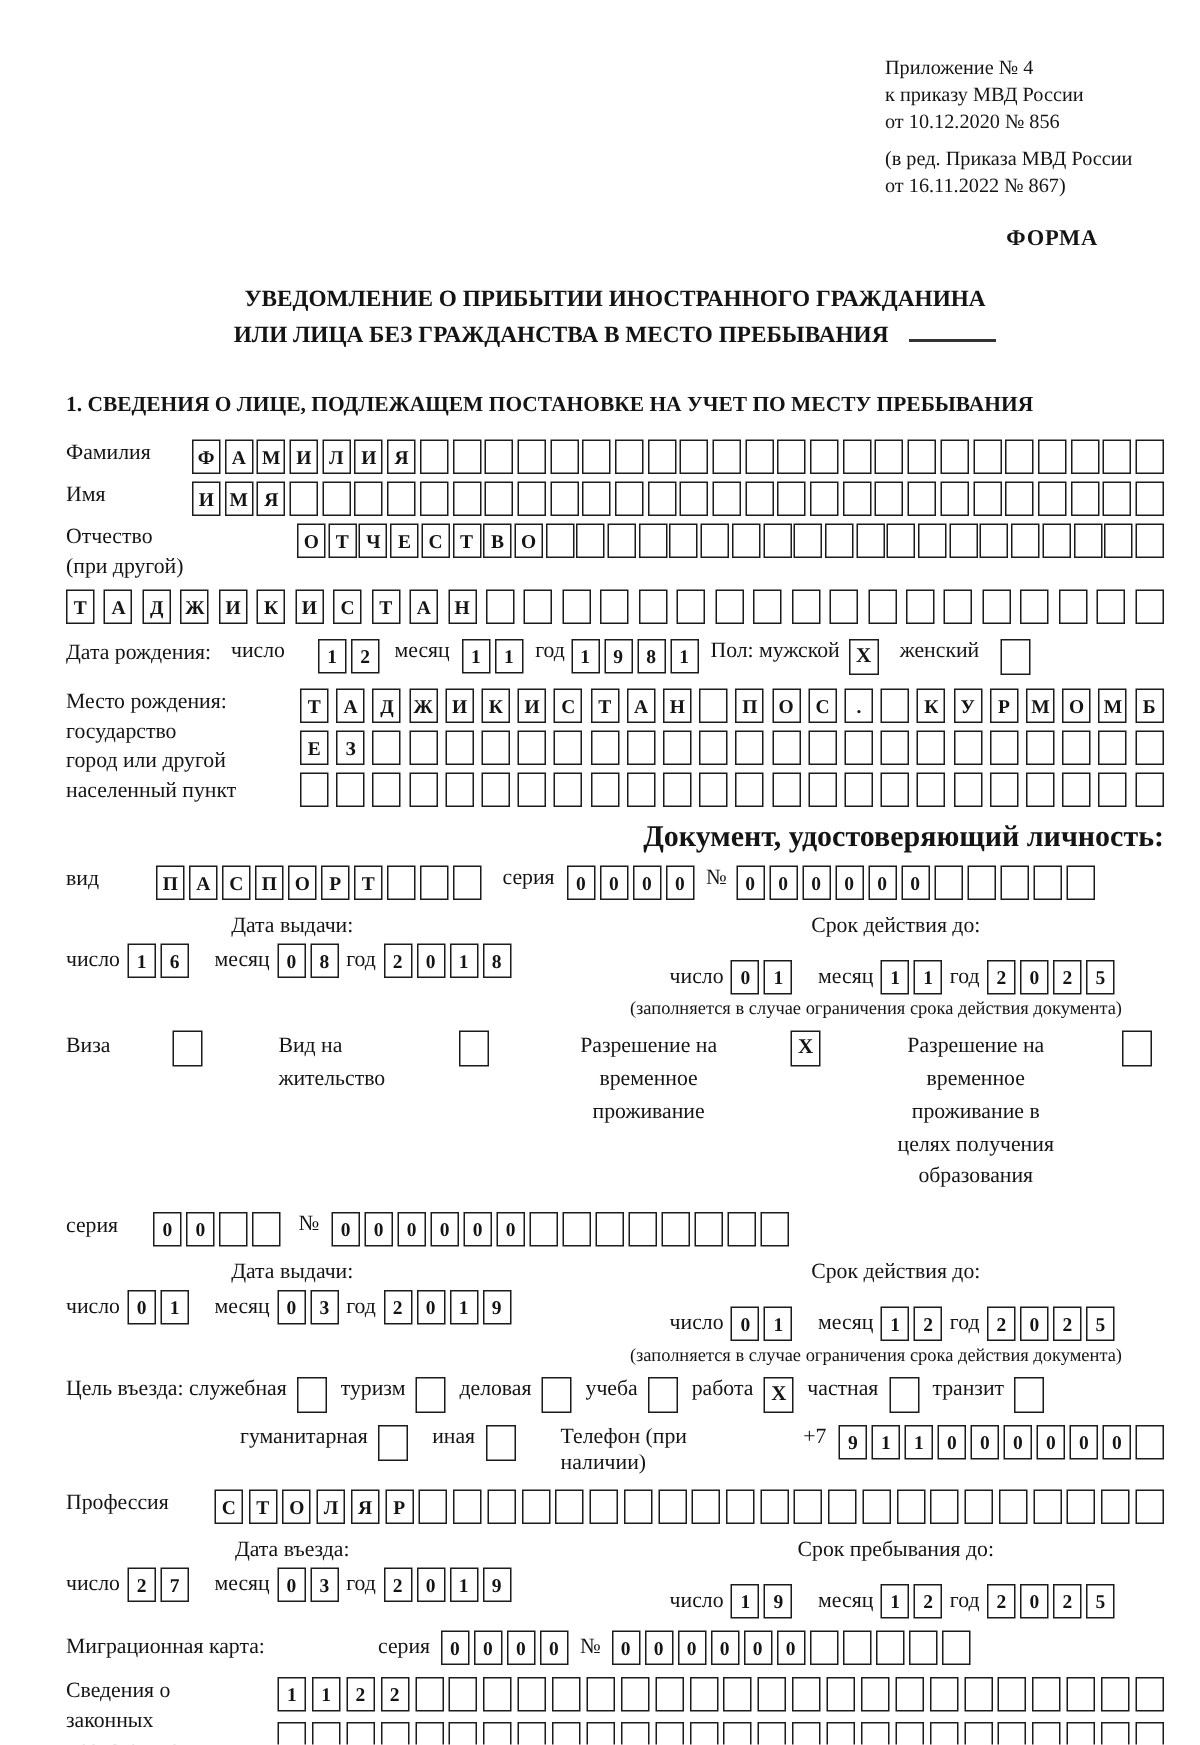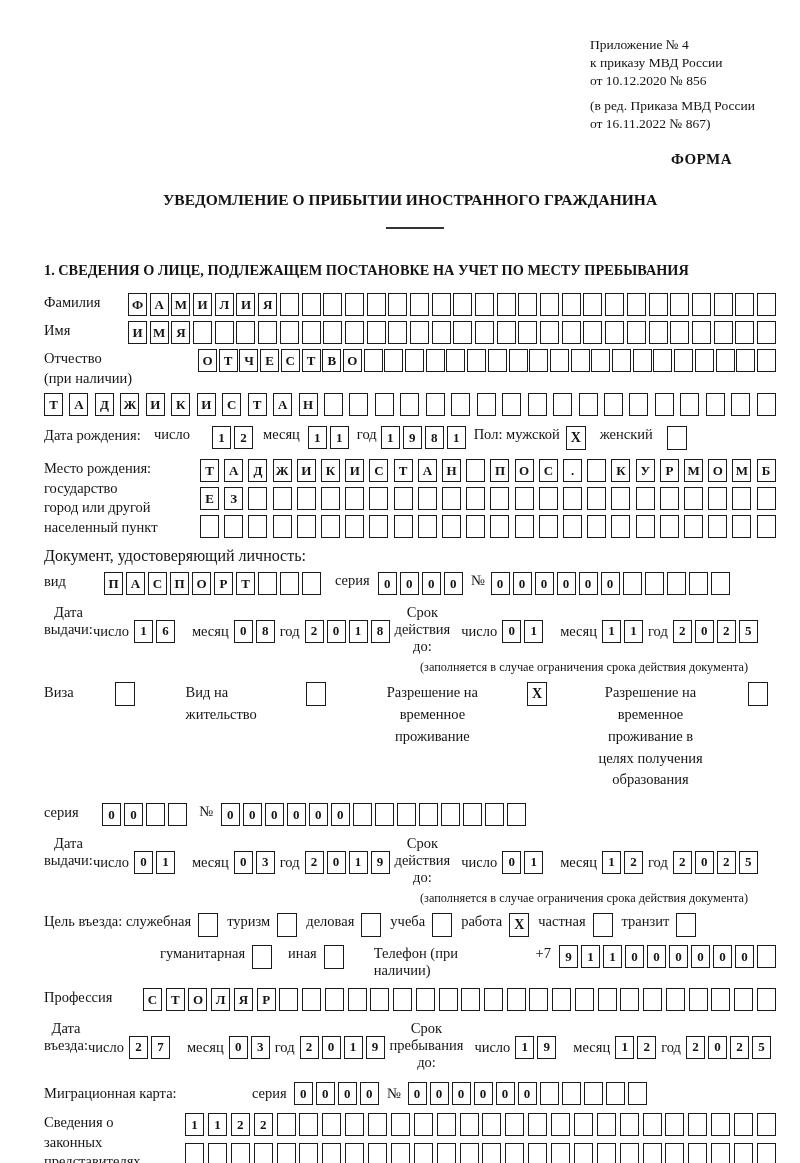--- a/index.html
+++ b/index.html
@@ -49,32 +49,32 @@
   
   .cbox {
     flex: none; width: 20px; height: 24px; border: 1.6px solid #1b1b1b;
     display: inline-flex; align-items: center; justify-content: center;
     font-weight: bold; font-size: 14px; background: #fff;
   }
 
   
   .dates-block { display: flex; justify-content: space-between; padding-right: 28px;
                  margin-top: 9px; position: relative; font-size: 14.5px; }
-  .dcol { display: flex; flex-direction: row; }
+  .dcol { display: flex; flex-direction: column; }
   .dcol.right { align-items: center; gap: 11px; }
   .dhead { text-align: center; margin-bottom: 3px; }
   .dgroup { display: flex; align-items: center; }
   .dgroup .dlabel { margin-right: 5px; }
   .dgroup .dsp { width: 12px; }
   .dgroup .boxes { margin-right: 5px; }
   .dnote { position: absolute; right: 28px; top: 100%; margin-top: 2px;
            font-size: 12.3px; white-space: nowrap; }
   .dates-block.with-note { margin-bottom: 24px; }
 
-  .doc-heading { text-align: left; font-weight: normal; font-size: 16px; margin-top: 9px; }
+  .doc-heading { text-align: right; font-weight: bold; font-size: 20px; margin-top: 9px; }
 
   .intro { font-size: 14.5px; margin-top: 9px; line-height: 1.75; }
 
   
   .permit-row { display: flex; align-items: flex-start; margin-top: 6px; font-size: 14.5px; gap: 33px; }
   .permit-row .lbl { line-height: 1.5; }
   .permit-row .center-lbl { text-align: center; line-height: 1.5; }
   .permit-row .cbox { margin: 0 8px 0 8px; }
 
   
@@ -97,20 +97,21 @@
     <div class="note">
       <div>(в ред. Приказа МВД России</div>
       <div>от 16.11.2022 № 867)</div>
     </div>
   </div>
   <div class="form-word">ФОРМА</div>
 
   <div class="title">
     <div>УВЕДОМЛЕНИЕ О ПРИБЫТИИ ИНОСТРАННОГО ГРАЖДАНИНА</div>
     <div>
+      <span>ИЛИ ЛИЦА БЕЗ ГРАЖДАНСТВА В МЕСТО ПРЕБЫВАНИЯ</span>
       <span class="blank-line"></span>
     </div>
   </div>
 
   <div class="section-heading">1. СВЕДЕНИЯ О ЛИЦЕ, ПОДЛЕЖАЩЕМ ПОСТАНОВКЕ НА УЧЕТ ПО МЕСТУ ПРЕБЫВАНИЯ</div>
 
   <div class="frow" style="margin-top:14px">
     <span class="flabel w84">Фамилия</span>
     <span class="boxes spread">
         <span class="box">Ф</span>
@@ -178,21 +179,21 @@
         <span class="box"></span>
         <span class="box"></span>
         <span class="box"></span>
         <span class="box"></span>
       </span>
   </div>
 
   <div class="frow top">
     <span class="flabel w112">
       <div>Отчество</div>
-      <div>(при наличии)</div>
+      <div>(при другой)</div>
     </span>
     <span class="boxes spread">
         <span class="box">О</span>
         <span class="box">Т</span>
         <span class="box">Ч</span>
         <span class="box">Е</span>
         <span class="box">С</span>
         <span class="box">Т</span>
         <span class="box">В</span>
         <span class="box">О</span>

